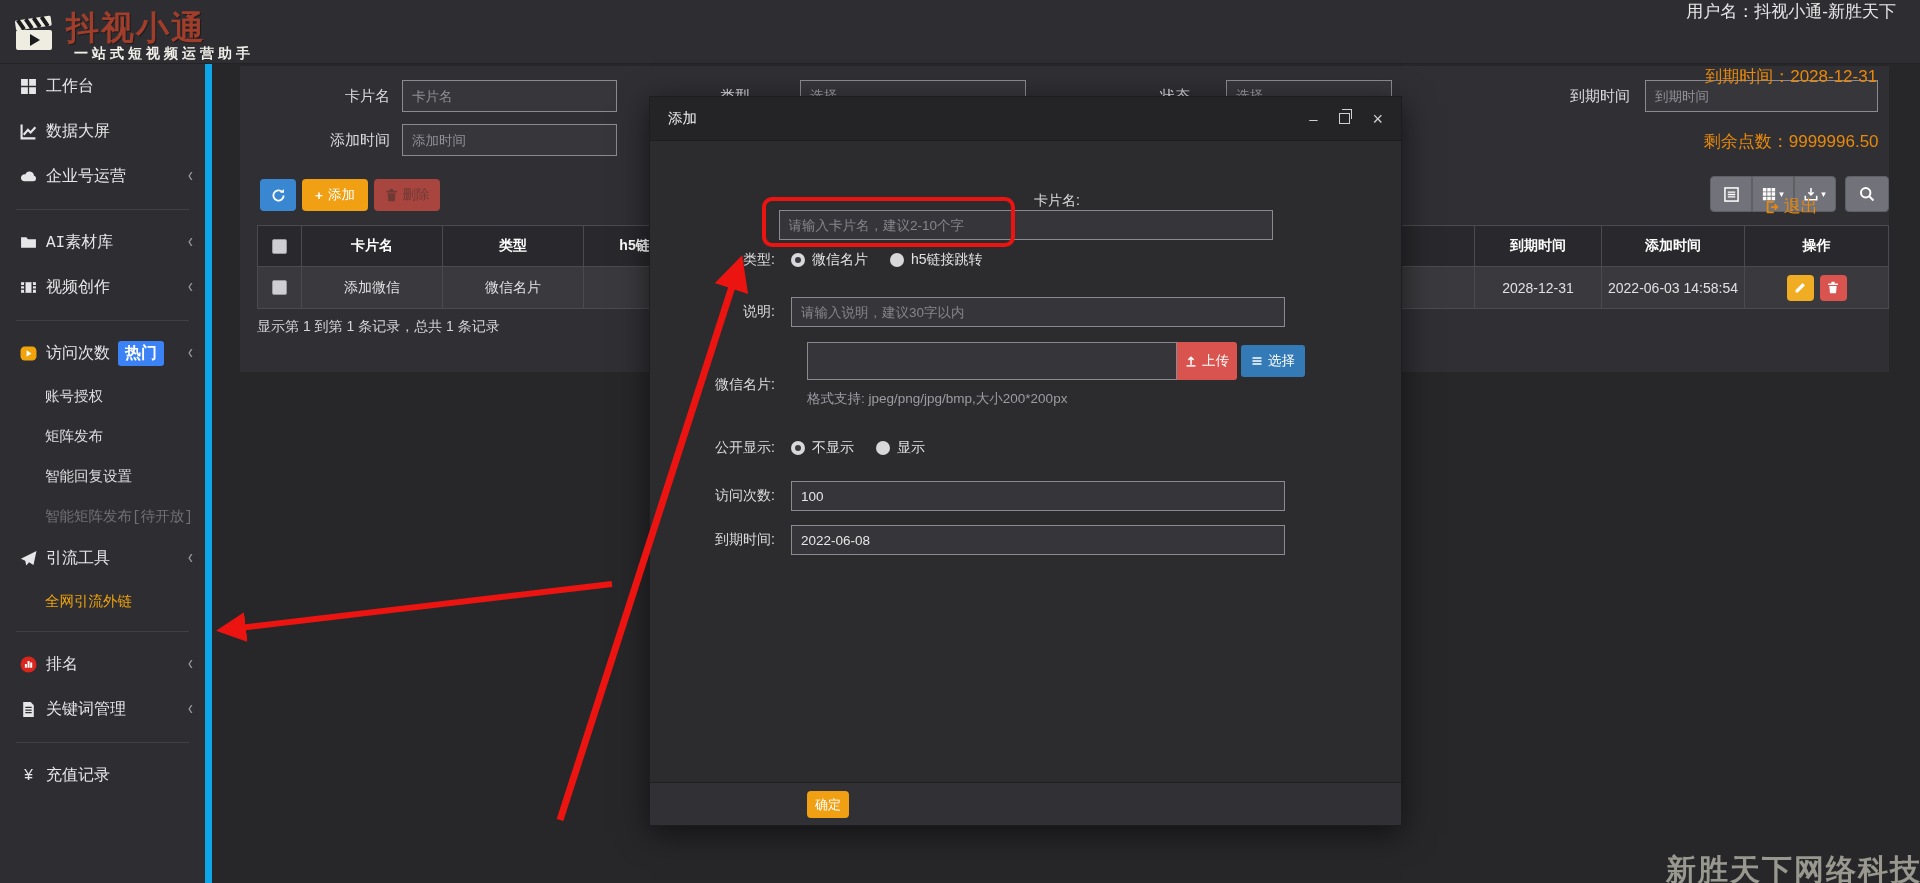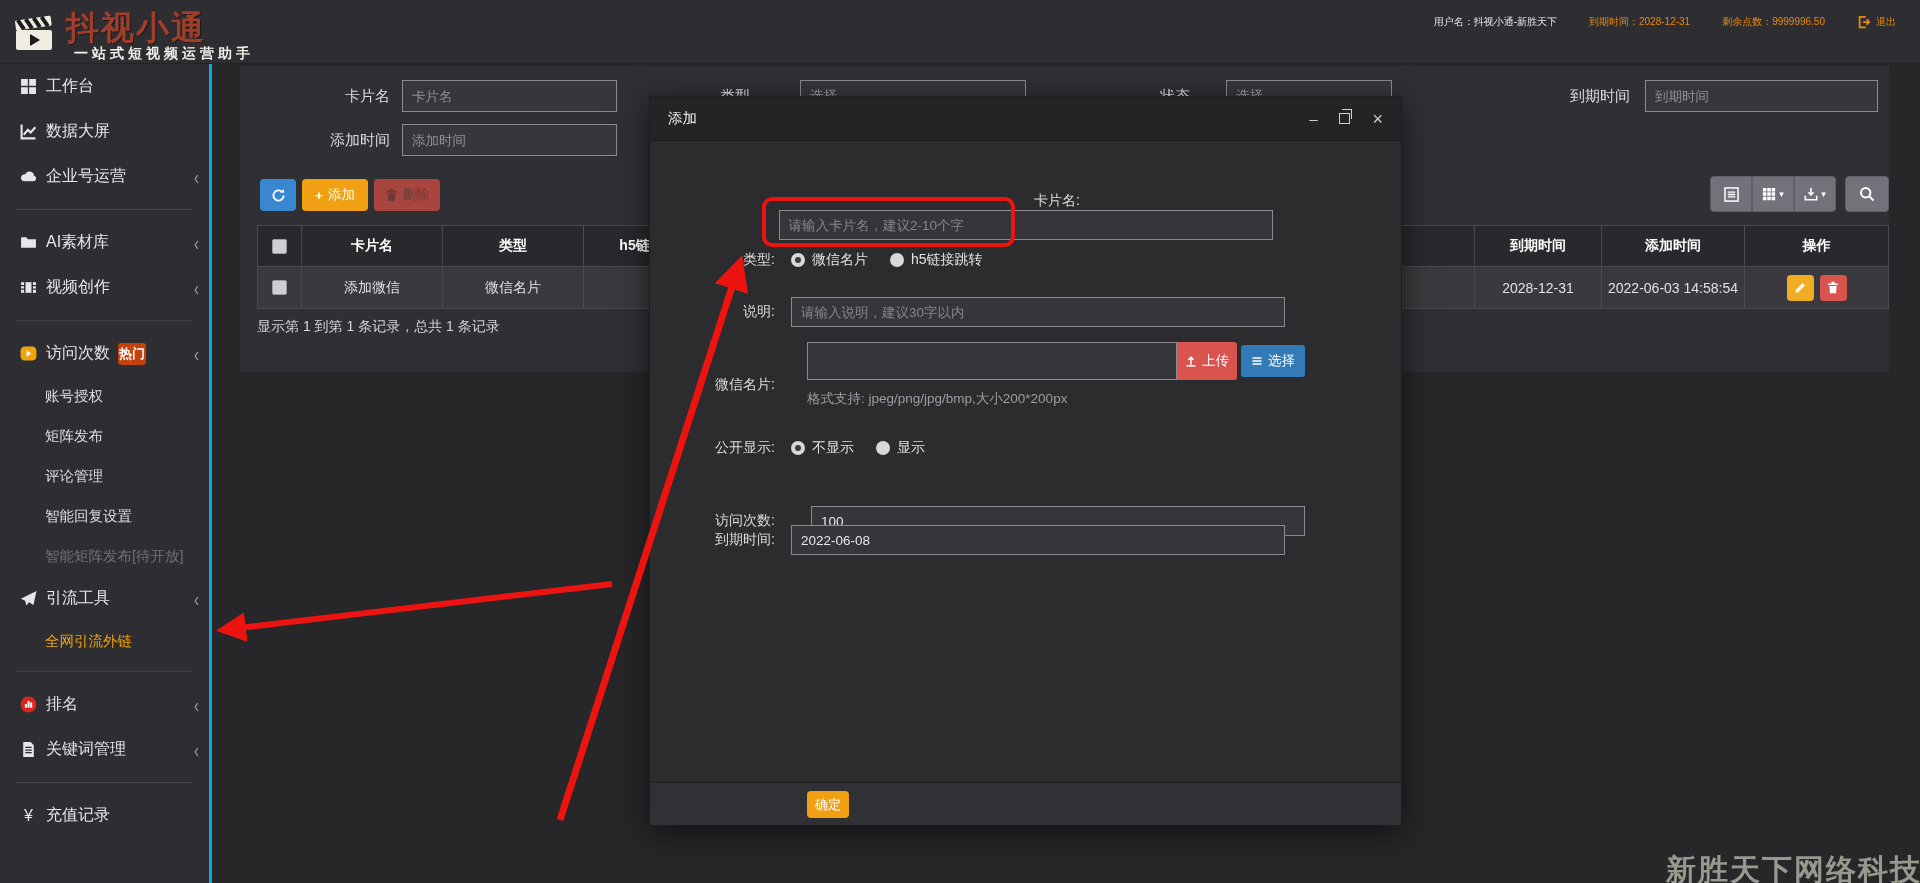--- a/index.html
+++ b/index.html
@@ -9,38 +9,38 @@
   
   .hdr { position:absolute; left:0; top:0; width:1920px; height:64px; background:#2e2e32;
          border-bottom:1px solid #232326; z-index:5; }
   .logo { position:absolute; left:8px; top:4px; width:300px; height:58px; }
   .logo-ic { position:absolute; left:2px; top:4px; }
   .logo-title { position:absolute; left:58px; top:2px; font-size:33px; font-weight:bold;
                 color:#a03d2b; letter-spacing:2px; text-shadow:1px 1px 0 #1c1c1e;text-align:center; }
   .logo-sub { position:absolute; left:66px; top:41px; font-size:14px; font-weight:bold;
               color:#f0efe9; letter-spacing:4px; }
   .hdr-right { position:absolute; right:24px; top:0; height:44px; display:flex; align-items:center;
-               gap:32px; font-size:10px; }
+               gap:42px; font-size:17px;flex-direction:column; }
   .hdr-user { color:#e8e8ea; }
   .hdr-orange { color:#e8890b; }
   .hdr-logout { color:#e8890b; display:flex; align-items:center; gap:5px; cursor:pointer; }
 
   
   .side { position:absolute; left:0; top:64px; width:212px; height:819px; background:#2e2e32;
-          border-right:3px solid #0ea5e9; }
+          border-right:7px solid #0ea5e9;font-family:Liberation Mono, monospace; }
   .sitem { position:relative; height:45px; display:flex; align-items:center; padding:0 10px 0 20px;
            font-size:16px; color:#e6e6e9; cursor:pointer; }
   .sitem .ic { width:17px; height:17px; margin-right:9px; display:inline-flex; flex:none; }
   .ssub { position:relative; height:40px; display:flex; align-items:center; padding-left:45px;
           font-size:14.5px; color:#dedee1; cursor:pointer; }
   .ssub.muted { color:#6f6f75; }
   .ssub.active { color:#f0a30a; }
   .chev { position:absolute; right:10px; color:#9a9aa0; font-size:15px; transform:scaleY(1.4); }
   .sdiv { height:1px; background:#404045; margin:10px 16px 10px 16px; }
-  .badge-hot { margin-left:8px; background:#c2410c; color:#fff; font-size:13px; padding:2px 1px;
+  .badge-hot { margin-left:8px; background:#3b82f6; color:#fff; font-size:16px; padding:2px 7px;
                border-radius:3px; font-weight:bold; }
 
   
   .panel { position:absolute; left:240px; top:66px; width:1649px; height:306px; background:#2f2f34; }
   .flabel { position:absolute; font-size:15px; color:#dcdcdf; text-align:right; }
   .finput { position:absolute; height:32px; background:#36363b; border:1px solid #8a8a90;
             color:#e6e6e8; font-size:13.5px; padding:0 9px; outline:none; }
   .finput::placeholder { color:#8f8f96; }
   .fselect { position:absolute; height:32px; background:#36363b; border:1px solid #8a8a90;
              color:#9b9ba1; font-size:13.5px; padding:6px 9px 0 9px; }
@@ -209,23 +209,20 @@
     <span class="badge-hot">热门</span>
     <span class="chev">‹</span>
   </div>
   <div class="ssub">
       <span>账号授权</span>
     </div>
   <div class="ssub">
       <span>矩阵发布</span>
     </div>
   <div class="ssub">
-      <span>评论管理</span>
-    </div>
-  <div class="ssub">
       <span>智能回复设置</span>
     </div>
   <div class="ssub muted">
       <span>智能矩阵发布[待开放]</span>
     </div>
   <div class="sitem">
     <span class="ic">
         <svg width="17" height="17" viewBox="0 0 16 16">
           <path fill="#e6e6e9" d="M15.5 1 0.8 8.2l4.1 1.9 1 4.4 2.6-3 4.2 2.6z"></path>
         </svg>
@@ -419,21 +416,21 @@
     <span class="radio">
       <span class="rdot sel"></span>
       <span>不显示</span>
     </span>
     <span class="radio">
       <span class="rdot"></span>
       <span>显示</span>
     </span>
   </div>
 
-  <div class="mrow" style="top:409px;gap:20px;">
+  <div class="mrow" style="top:384px;">
     <span class="mlabel">访问次数:</span>
     <input class="minput" value="100" style="">
   </div>
 
   <div class="mrow" style="top:428px;">
     <span class="mlabel">到期时间:</span>
     <input class="minput" value="2022-06-08" style="">
   </div>
 
   <div class="mfooter">

